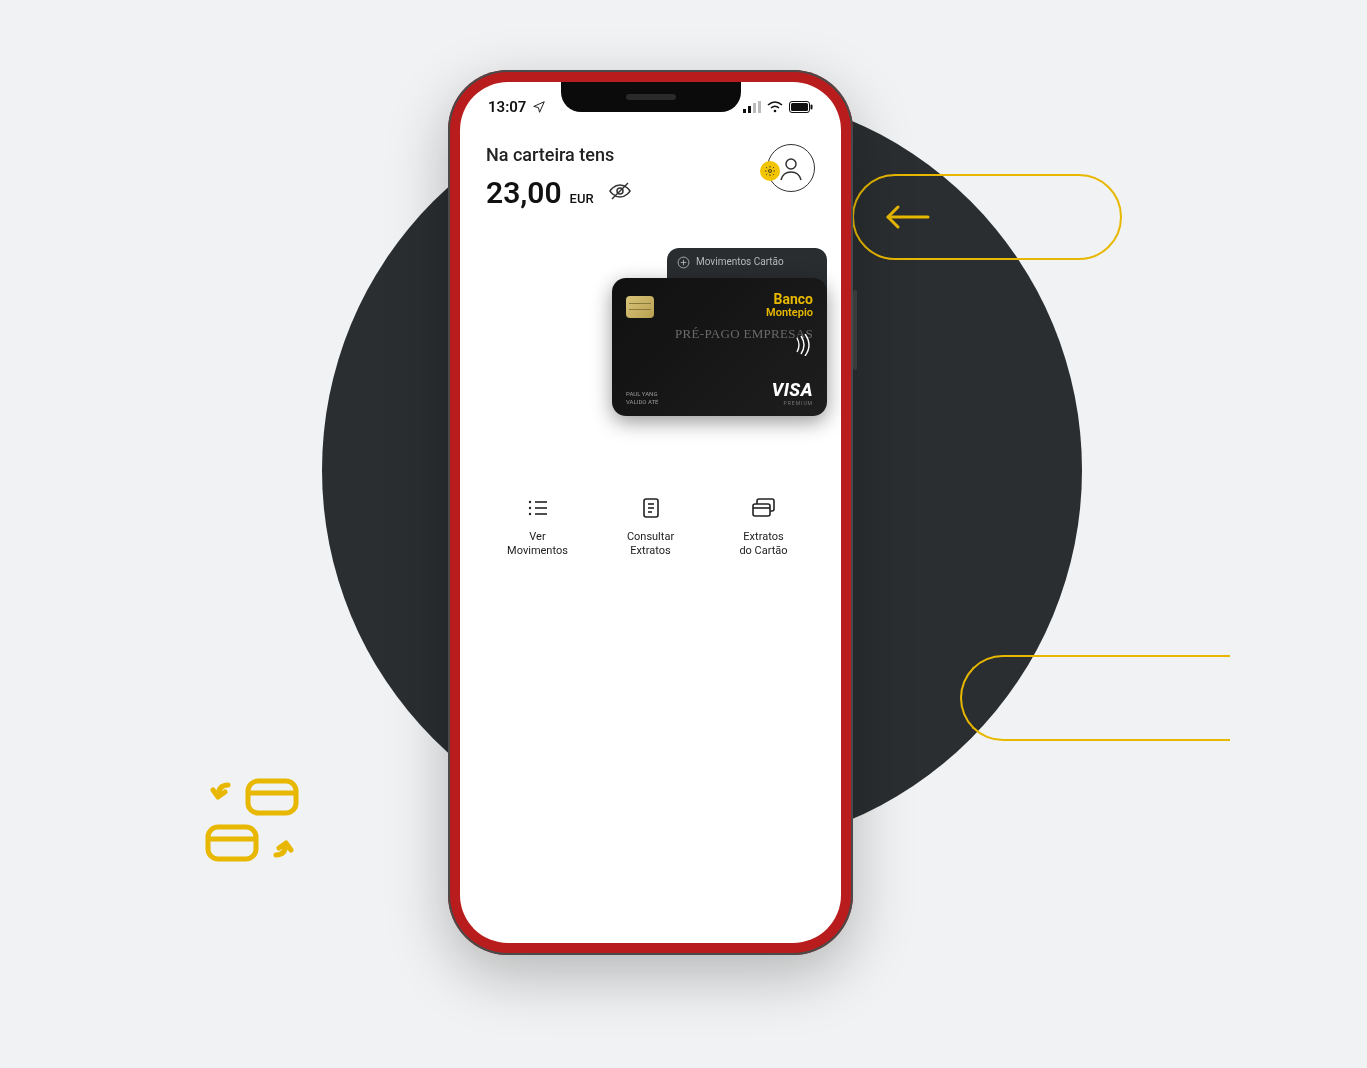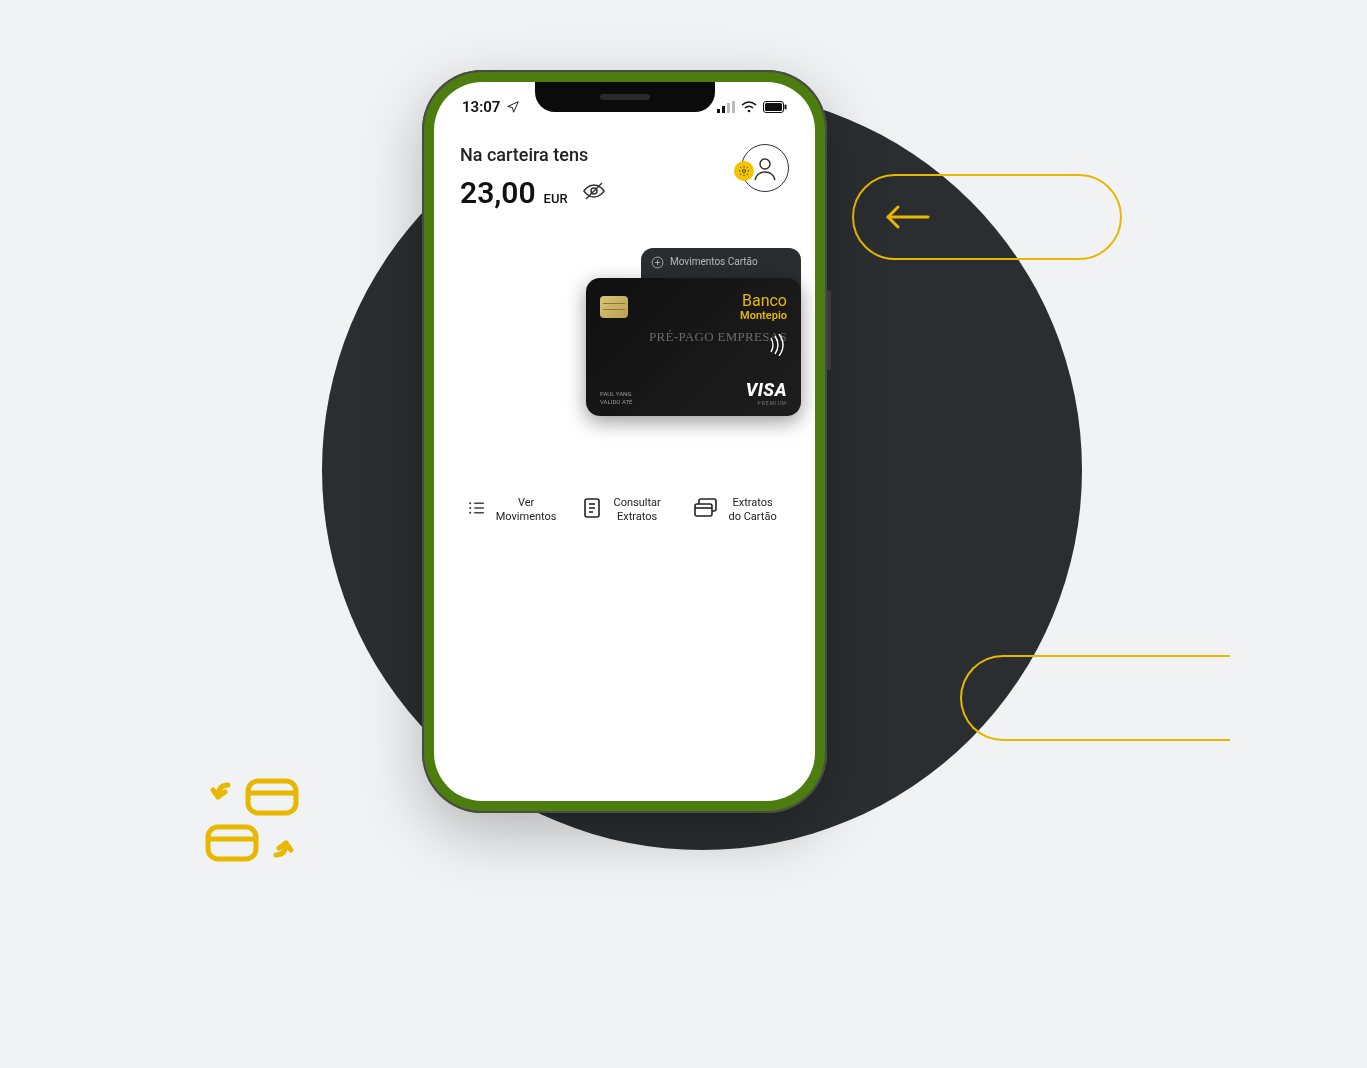--- a/index.html
+++ b/index.html
@@ -45,24 +45,24 @@
   }
   .transfer-icon {
     position: absolute;
     top: 775px;
     left: 202px;
     color: #e8b800;
   }
   .phone {
     position: absolute;
     top: 70px;
-    left: 422px;
+    left: 448px;
     width: 405px;
-    height: 743px;
-    background: #4d7c0f;
+    height: 885px;
+    background: #b91c1c;
     border-radius: 60px;
     padding: 12px;
     box-shadow: 0 20px 60px rgba(0,0,0,.25), inset 0 0 0 2px #4a4a4a;
   }
   .phone-screen {
     width: 100%;
     height: 100%;
     background: #fff;
     border-radius: 48px;
     position: relative;
@@ -222,21 +222,21 @@
     border-radius: 4px;
     margin-top: 4px;
     position: relative;
   }
   .chip::before, .chip::after {
     content:""; position:absolute; left:3px; right:3px; height:1px; background:#8a7a3a;
   }
   .chip::before { top:7px; }
   .chip::after { top:13px; }
   .card-brand-text { text-align: right; }
-  .brand-banco { font-size: 16px; color: #e8b800; font-weight:400; line-height:1.1; }
+  .brand-banco { font-size: 14px; color: #e8b800; font-weight:700; line-height:1.1; }
   .brand-montepio { font-size: 11px; color: #e8b800; font-weight:600; line-height:1.1; }
   .brand-sub { font-size: 13px; color: #6a6a6a; margin-top:7px; letter-spacing:.3px;font-family:Liberation Serif, serif; }
   .card-main-bottom {
     display: flex;
     justify-content: space-between;
     align-items: flex-end;
   }
   .card-holder { font-size: 6px; color: #999; line-height:1.3; }
   .visa-block { text-align: right; }
   .visa-name { font-size: 18px; font-weight: 800; font-style: italic; letter-spacing: .5px; text-align: right; }
@@ -269,21 +269,22 @@
     font-weight: 500;
   }
   .actions-row {
     margin-top: 70px;
     display: flex;
     justify-content: space-around;
     gap: 10px;
   }
   .action-item {
     display: flex;
-    flex-direction: row;
+    flex-direction: column;
+    align-items: center;
     gap: 10px;
     width: 90px;
     cursor: pointer;
   }
   .action-label {
     font-size: 11px;
     text-align: center;
     line-height: 1.3;
     color: #222;
   }

